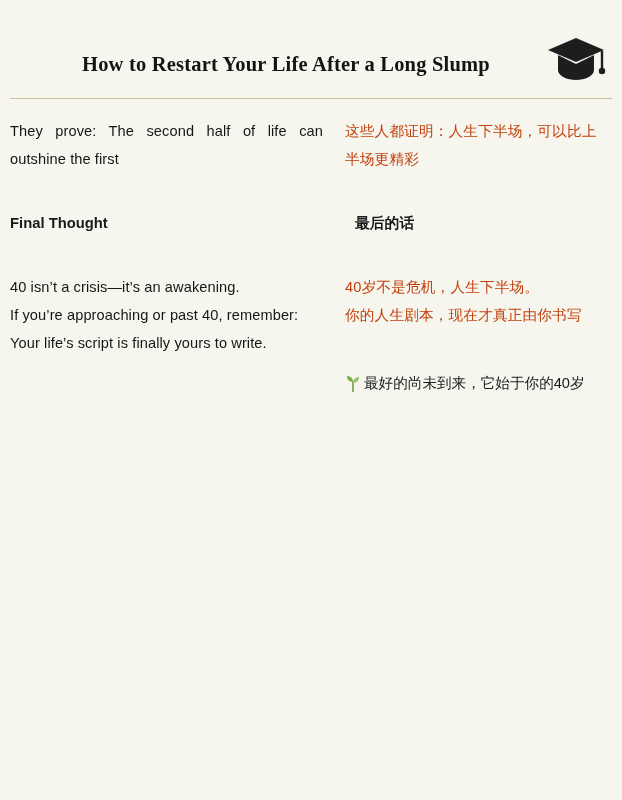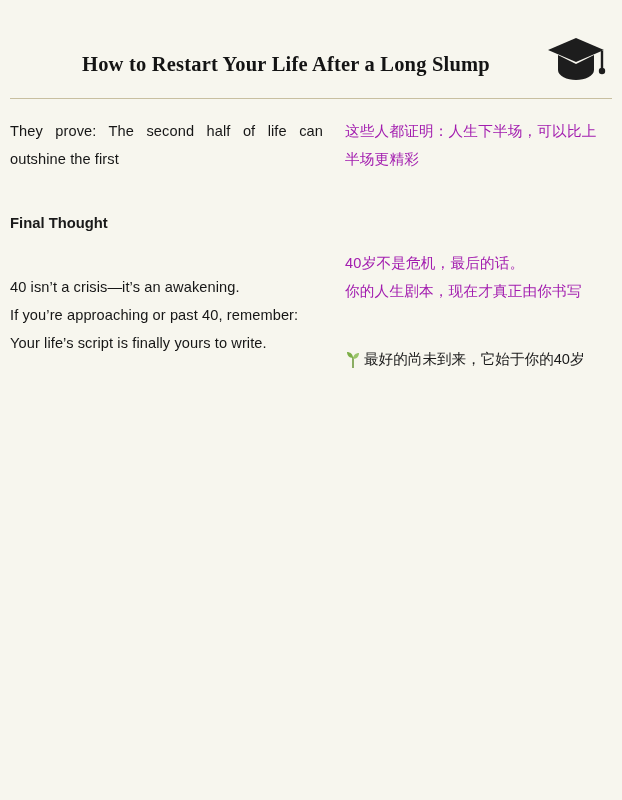--- a/index.html
+++ b/index.html
@@ -80,21 +80,21 @@
     color: #161616;
     letter-spacing: 0.1px;
   }
   .en-justify {
     text-align: justify;
     text-align-last: left;
   }
   .zh-text {
     font-size: 14.6px;
     line-height: 28px;
-    color: #a21caf;
+    color: #c2410c;
     letter-spacing: 0.2px;
   }
   .spacer-1 { height: 38px; }
   .spacer-2 { height: 38px; }
   .spacer-3 { height: 40px; }
   .heading-en {
     font-size: 14.8px;
     font-weight: bold;
     line-height: 24px;
   }
@@ -161,24 +161,25 @@
 
       <div class="spacer-3"></div>
 
     </div>
 
     <div class="col col-zh">
       <div class="blk zh-text">这些人都证明：人生下半场，可以比上半场更精彩</div>
 
       <div class="spacer-1"></div>
 
+      <div class="heading-zh">最后的话</div>
 
       <div class="spacer-2"></div>
 
-      <div class="zh-text">40岁不是危机，最后的话。</div>
+      <div class="zh-text">40岁不是危机，人生下半场。</div>
       <div class="zh-text">你的人生剧本，现在才真正由你书写</div>
 
       <div class="spacer-3"></div>
 
       <div class="bullet-row">
         <span class="sprout">
           <svg viewBox="0 0 16 20" width="16" height="20" xmlns="http://www.w3.org/2000/svg">
             <path d="M8 19 L8 8" stroke="#6f9b3f" stroke-width="1.6" fill="none"></path>
             <path d="M8 9 C4 9 2 6 2 3 C5 3 8 5 8 9 Z" fill="#7cae47"></path>
             <path d="M8 10 C12 10 14 7 14 4 C11 4 8 6 8 10 Z" fill="#9ac46a"></path>

